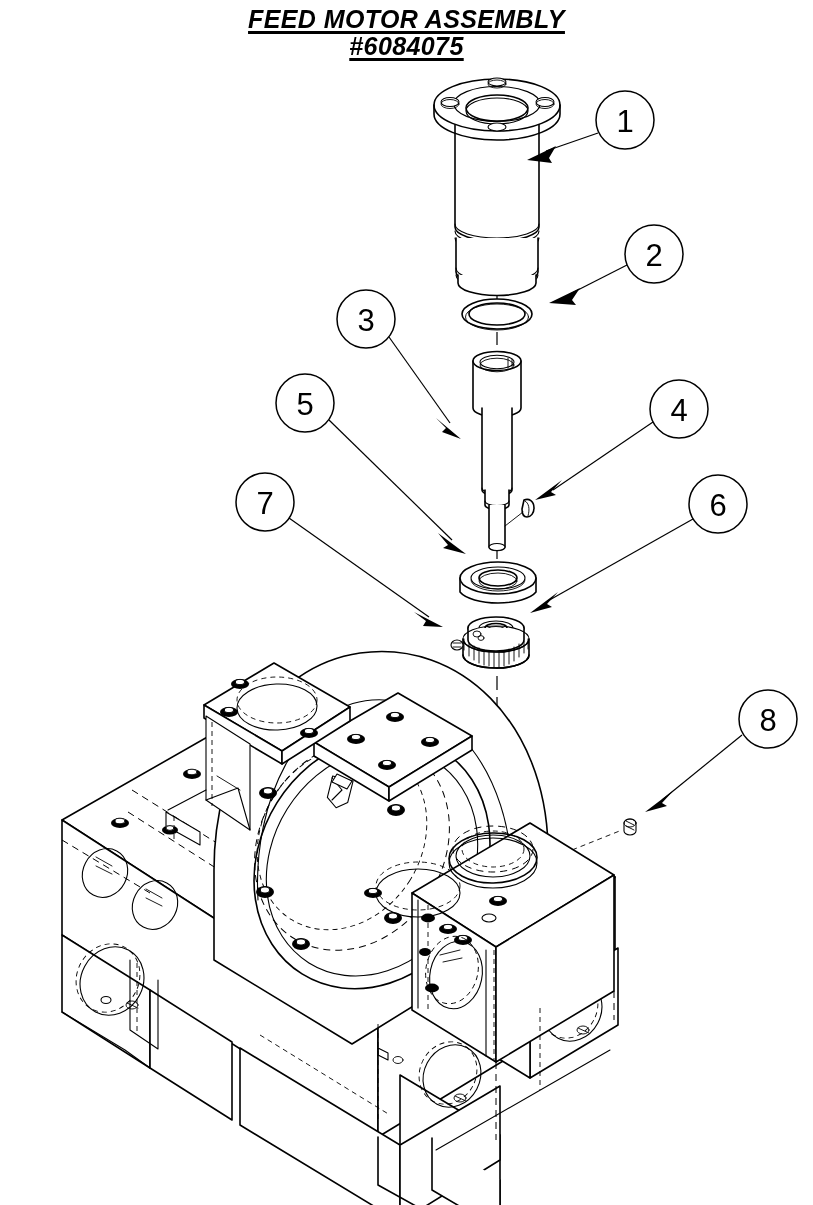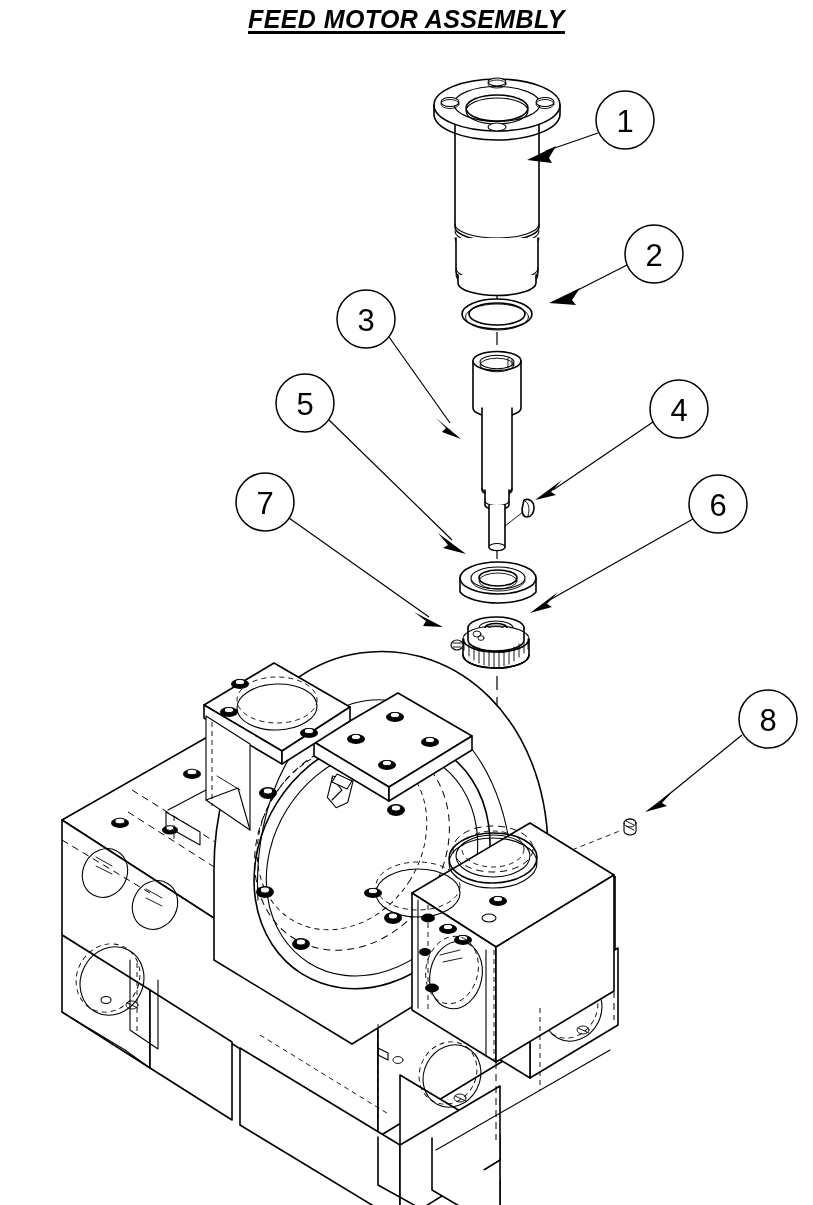--- a/index.html
+++ b/index.html
@@ -81,20 +81,21 @@
     dominant-baseline: central;
   }
 </style>
 </head>
 <body>
 
 <div id="sheet">
 
   <div class="title-block">
     <div><span class="title-line1">FEED MOTOR ASSEMBLY</span></div>
+    <div><span class="title-line2">#6084075</span></div>
   </div>
 
   <svg class="drawing" viewBox="0 0 813 1205">
 
     <g>
       <line class="ctr" x1="497" y1="97" x2="497" y2="180"></line>
       <line class="ctr" x1="497" y1="290" x2="497" y2="345"></line>
       <line class="ctr" x1="497" y1="425" x2="497" y2="445"></line>
       <line class="ctr" x1="497" y1="545" x2="497" y2="560"></line>
       <line class="ctr" x1="497" y1="655" x2="497" y2="880"></line>

